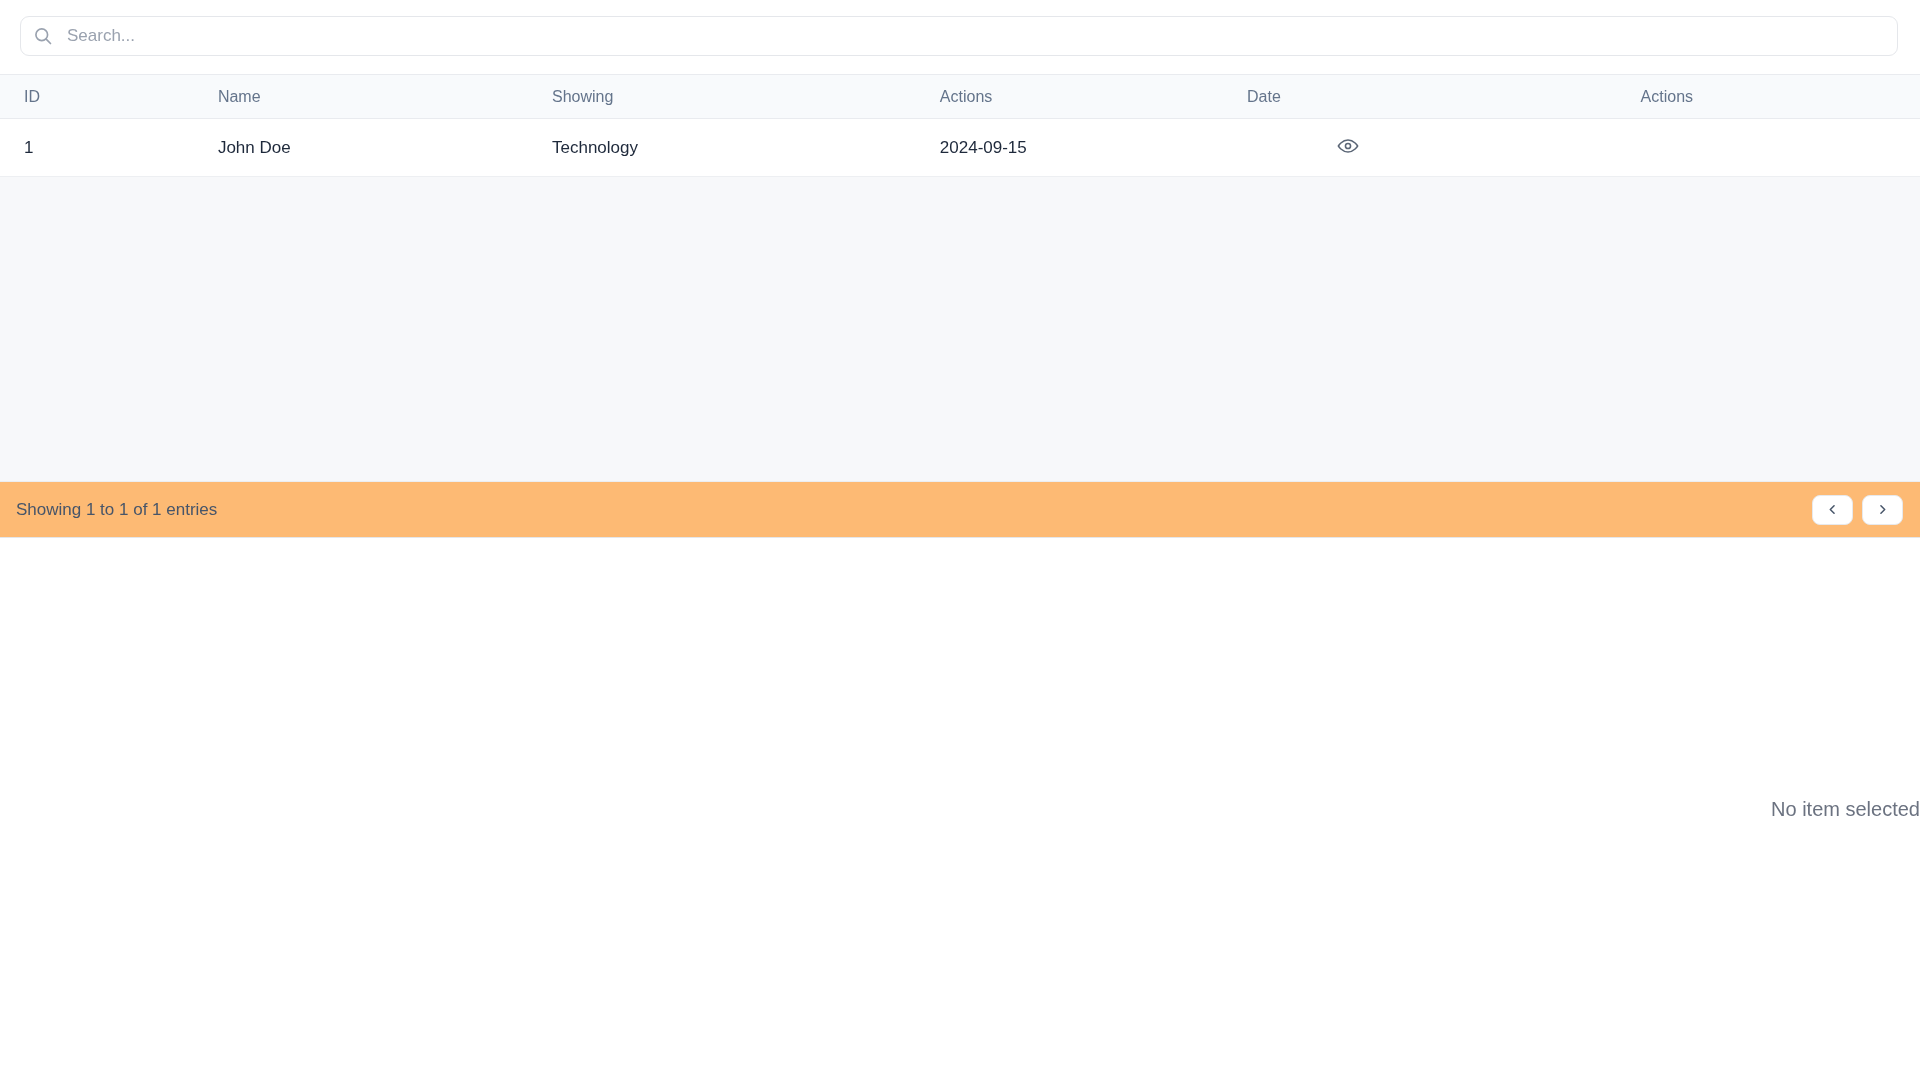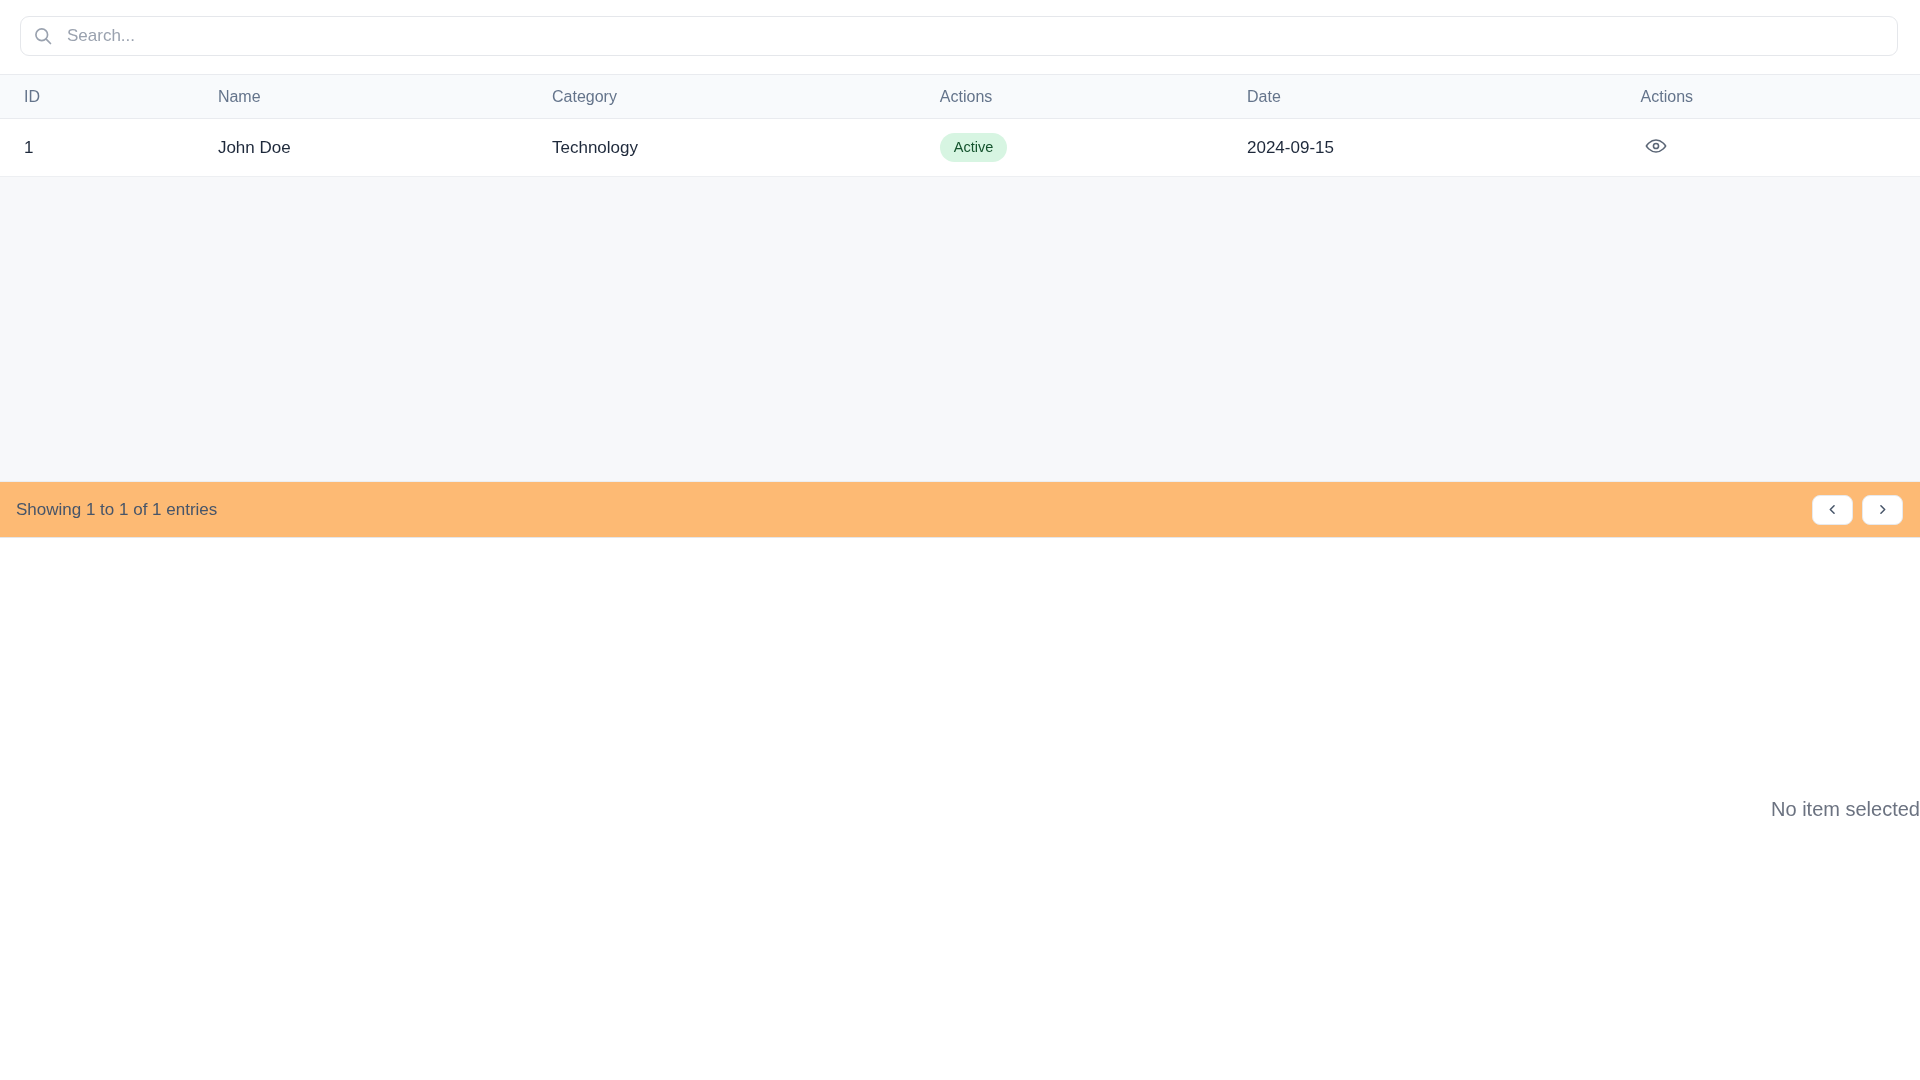--- a/index.html
+++ b/index.html
@@ -148,33 +148,30 @@
       </svg>
     </span>
     <input type="text" placeholder="Search..." style="">
   </div>
 </div>
 
 <div class="table">
   <div class="thead">
     <div class="cell c-id">ID</div>
     <div class="cell c-name">Name</div>
-    <div class="cell c-cat">Category</div>
+    <div class="cell c-cat">Showing</div>
     <div class="cell c-status">Actions</div>
     <div class="cell c-date">Date</div>
     <div class="cell c-actions">Actions</div>
   </div>
 
   <div class="trow">
     <div class="cell c-id">1</div>
     <div class="cell c-name">John Doe</div>
     <div class="cell c-cat">Technology</div>
-    <div class="cell c-status">
-      <span class="badge">Active</span>
-    </div>
     <div class="cell c-date">2024-09-15</div>
     <div class="cell c-actions">
       <button class="icon-btn">
         <span style="display:inline-flex;">
           <svg width="26" height="22" viewBox="0 0 24 24" fill="none" stroke="#5b6676" stroke-width="1.7" stroke-linecap="round" stroke-linejoin="round">
             <path d="M1.5 12s3.8-6.5 10.5-6.5S22.5 12 22.5 12s-3.8 6.5-10.5 6.5S1.5 12 1.5 12z"></path>
             <circle cx="12" cy="12" r="2.8"></circle>
           </svg>
         </span>
       </button>

